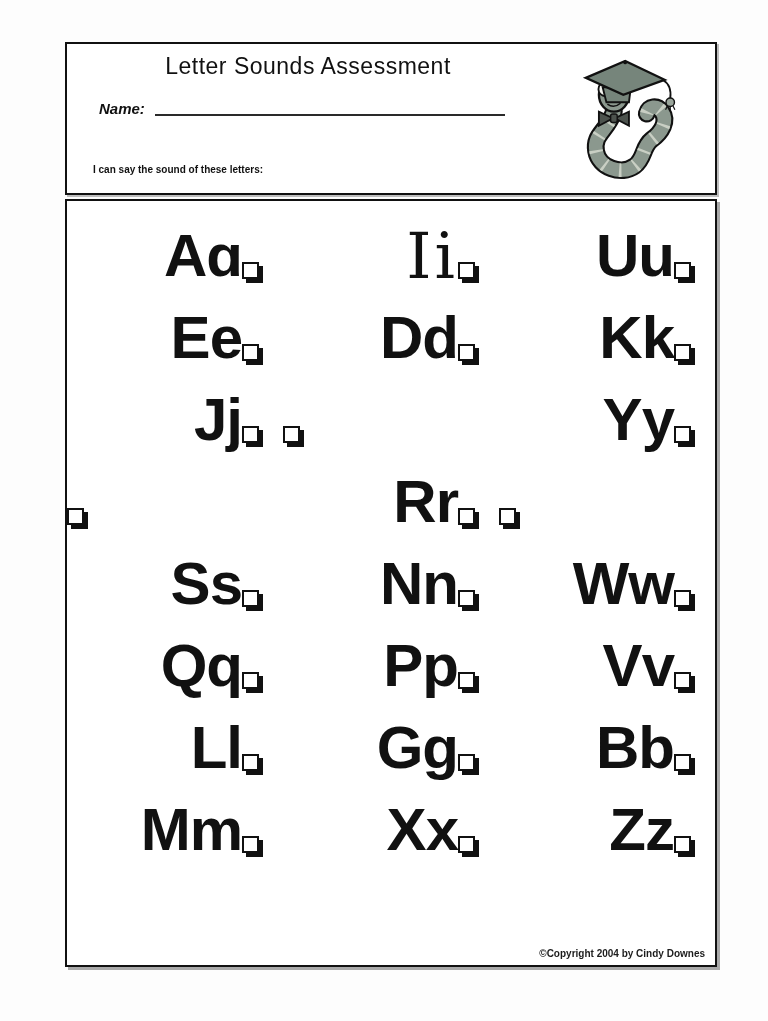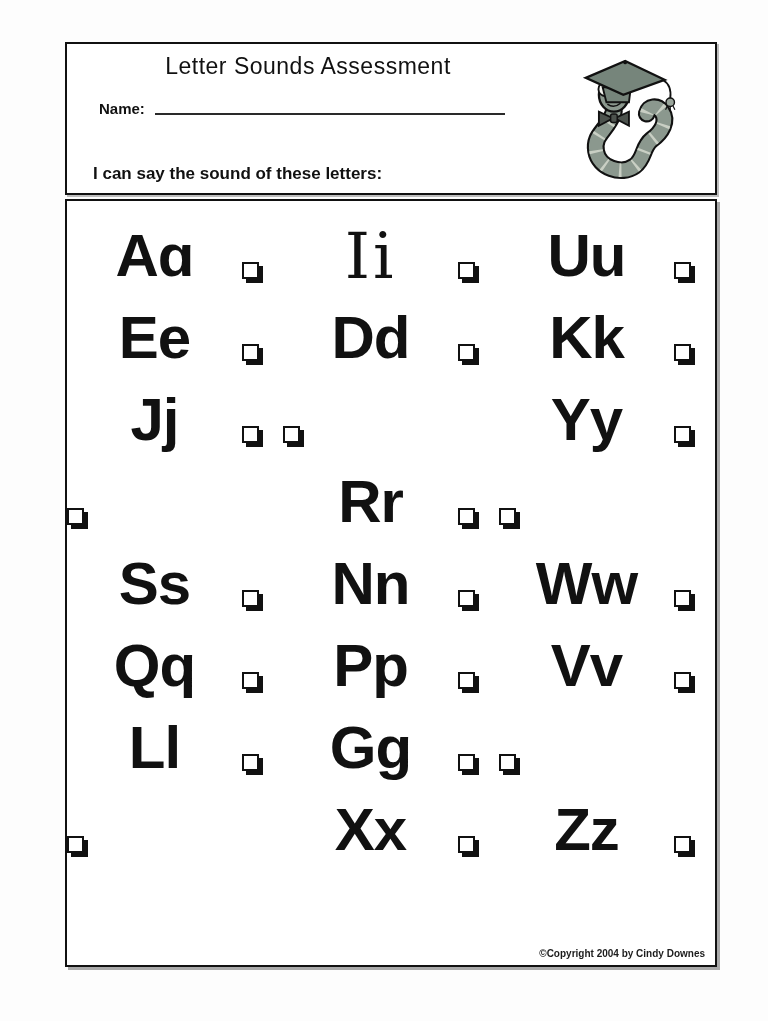--- a/index.html
+++ b/index.html
@@ -25,42 +25,42 @@
     background:var(--paper);
     border:2.5px solid var(--ink);
   }
   .header-box{top:42px;height:153px;box-shadow:2px 2px 0 #bdbdbd;}
   .letters-box{top:199px;height:768px;box-shadow:3px 3px 0 #a9a9a9;}
 
   .title{
     position:absolute;top:9px;left:36px;width:410px;
     text-align:center;font-size:23px;font-weight:400;letter-spacing:0.5px;
   }
-  .field{position:absolute;left:32px;display:flex;align-items:flex-start;}
+  .field{position:absolute;left:32px;display:flex;align-items:flex-end;font-style:italic;}
   .name-row{top:57px;}
   .date-row{top:84px;}
   .lbl{font-size:15px;font-weight:700;line-height:1;}
   .write-line{
     display:inline-block;height:14px;
     border-bottom:2px solid var(--line);
   }
   .name-line{width:350px;margin-left:10px;}
   .date-line{width:378px;margin-left:1px;}
-  .instruction{position:absolute;top:120px;left:26px;font-size:17px;font-weight:700;}
+  .instruction{position:absolute;top:120px;left:26px;font-size:10px;font-weight:700;}
 
   .worm{position:absolute;top:6px;right:26px;width:122px;height:144px;}
 
   .grid{
     position:absolute;top:14px;left:0;width:100%;
     display:grid;grid-template-columns:repeat(3,1fr);
     grid-auto-rows:82px;
   }
   .cell{display:flex;align-items:center;height:82px;}
   .pair{
-    flex:1;text-align:center;
+    flex:1;text-align:right;
     font-size:60px;font-weight:700;letter-spacing:-1px;line-height:1;
     font-family:"Liberation Sans", sans-serif;
   }
   .pair.serif{
     font-family:"DejaVu Serif","Liberation Serif",serif;
     font-weight:400;font-size:64px;letter-spacing:3px;
   }
   .checkbox{
     width:17px;height:17px;flex:0 0 auto;
     background:#fff;border:2.5px solid var(--ink);
@@ -216,24 +216,26 @@
     <span class="pair">Ll</span>
     <span class="checkbox" role="checkbox" aria-checked="false"></span>
   </div>
 
   <div class="cell">
     <span class="pair">Gg</span>
     <span class="checkbox" role="checkbox" aria-checked="false"></span>
   </div>
 
   <div class="cell">
-    <span class="checkbox" role="checkbox" aria-checked="false"></span>
-  </div>
-
-  <div class="cell">
+    <span class="pair">Bb</span>
+    <span class="checkbox" role="checkbox" aria-checked="false"></span>
+  </div>
+
+  <div class="cell">
+    <span class="pair">Mm</span>
     <span class="checkbox" role="checkbox" aria-checked="false"></span>
   </div>
 
   <div class="cell">
     <span class="pair">Xx</span>
     <span class="checkbox" role="checkbox" aria-checked="false"></span>
   </div>
 
   <div class="cell">
     <span class="pair">Zz</span>

